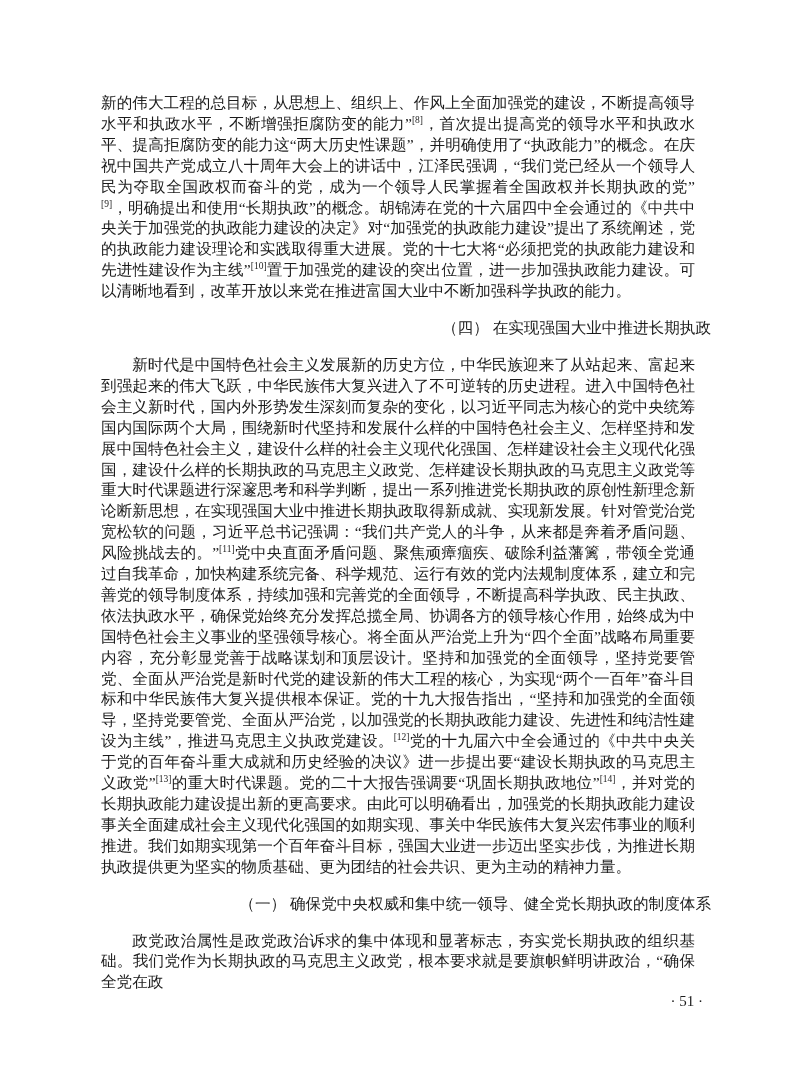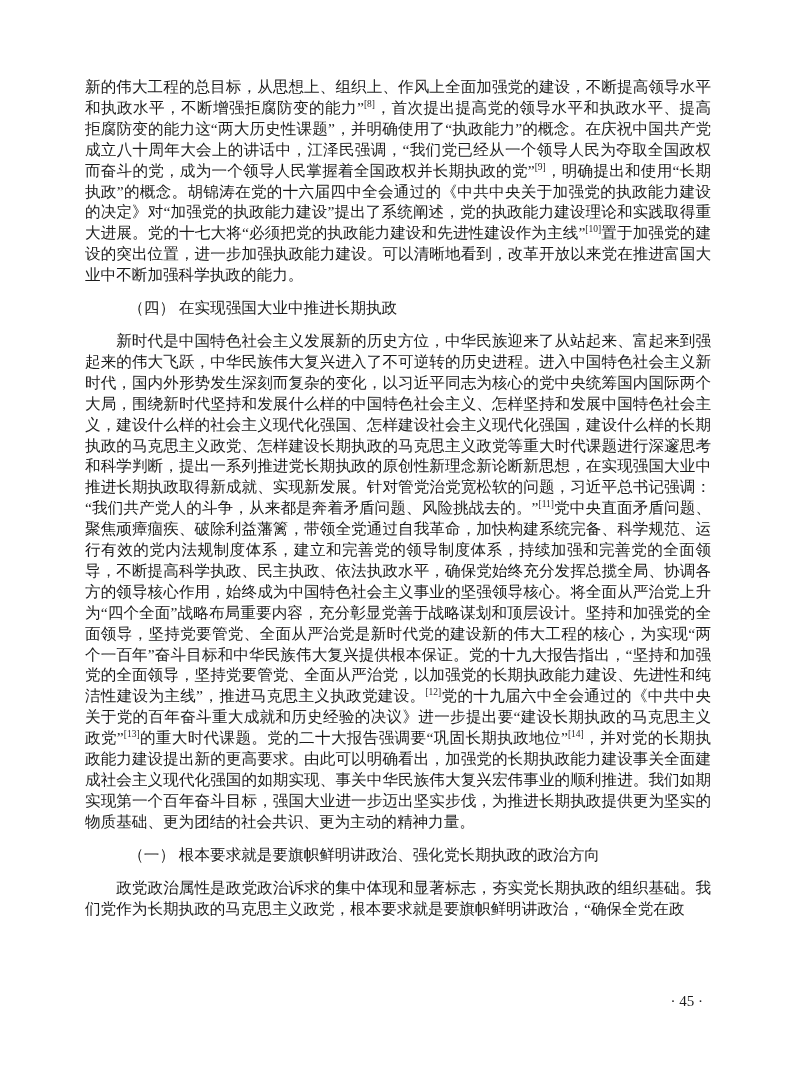--- a/index.html
+++ b/index.html
@@ -21,32 +21,32 @@
     left: 85px;
     top: 77px;
     width: 626px;
     font-size: 15.6px;
     line-height: 20.9px;
     text-align: justify;
     text-justify: inter-ideograph;
     word-break: break-all;
   }
   .doc-body p.paragraph {
-    margin: 0;
+    margin: 16px;
     text-indent: 2em;
   }
   .doc-body p.paragraph.no-indent {
     text-indent: 0;
   }
   .doc-body h3.subheading {
-    margin: 12px;
+    margin: 0;
     font-size: 15.6px;
     font-weight: normal;
     text-indent: 2em;
-    text-align: left;
+    text-align: right;
   }
   .doc-body h2.heading {
     margin: 11px 0 13px 0;
     font-family: "Liberation Sans", "DejaVu Sans", sans-serif;
     font-size: 15.6px;
     font-weight: bold;
     text-indent: 2em;
     text-align: left;
     letter-spacing: 0.5px;
   }
@@ -66,19 +66,19 @@
   }
 </style>
 </head>
 <body>
 
 <div class="page">
   <main class="doc-body" id="doc-body">
       <p class="paragraph no-indent">新的伟大工程的总目标，从思想上、组织上、作风上全面加强党的建设，不断提高领导水平和执政水平，不断增强拒腐防变的能力”<sup class="ref">[8]</sup>，首次提出提高党的领导水平和执政水平、提高拒腐防变的能力这“两大历史性课题”，并明确使用了“执政能力”的概念。在庆祝中国共产党成立八十周年大会上的讲话中，江泽民强调，“我们党已经从一个领导人民为夺取全国政权而奋斗的党，成为一个领导人民掌握着全国政权并长期执政的党”<sup class="ref">[9]</sup>，明确提出和使用“长期执政”的概念。胡锦涛在党的十六届四中全会通过的《中共中央关于加强党的执政能力建设的决定》对“加强党的执政能力建设”提出了系统阐述，党的执政能力建设理论和实践取得重大进展。党的十七大将“必须把党的执政能力建设和先进性建设作为主线”<sup class="ref">[10]</sup>置于加强党的建设的突出位置，进一步加强执政能力建设。可以清晰地看到，改革开放以来党在推进富国大业中不断加强科学执政的能力。</p>
       <h3 class="subheading">（四） 在实现强国大业中推进长期执政</h3>
       <p class="paragraph">新时代是中国特色社会主义发展新的历史方位，中华民族迎来了从站起来、富起来到强起来的伟大飞跃，中华民族伟大复兴进入了不可逆转的历史进程。进入中国特色社会主义新时代，国内外形势发生深刻而复杂的变化，以习近平同志为核心的党中央统筹国内国际两个大局，围绕新时代坚持和发展什么样的中国特色社会主义、怎样坚持和发展中国特色社会主义，建设什么样的社会主义现代化强国、怎样建设社会主义现代化强国，建设什么样的长期执政的马克思主义政党、怎样建设长期执政的马克思主义政党等重大时代课题进行深邃思考和科学判断，提出一系列推进党长期执政的原创性新理念新论断新思想，在实现强国大业中推进长期执政取得新成就、实现新发展。针对管党治党宽松软的问题，习近平总书记强调：“我们共产党人的斗争，从来都是奔着矛盾问题、风险挑战去的。”<sup class="ref">[11]</sup>党中央直面矛盾问题、聚焦顽瘴痼疾、破除利益藩篱，带领全党通过自我革命，加快构建系统完备、科学规范、运行有效的党内法规制度体系，建立和完善党的领导制度体系，持续加强和完善党的全面领导，不断提高科学执政、民主执政、依法执政水平，确保党始终充分发挥总揽全局、协调各方的领导核心作用，始终成为中国特色社会主义事业的坚强领导核心。将全面从严治党上升为“四个全面”战略布局重要内容，充分彰显党善于战略谋划和顶层设计。坚持和加强党的全面领导，坚持党要管党、全面从严治党是新时代党的建设新的伟大工程的核心，为实现“两个一百年”奋斗目标和中华民族伟大复兴提供根本保证。党的十九大报告指出，“坚持和加强党的全面领导，坚持党要管党、全面从严治党，以加强党的长期执政能力建设、先进性和纯洁性建设为主线”，推进马克思主义执政党建设。<sup class="ref">[12]</sup>党的十九届六中全会通过的《中共中央关于党的百年奋斗重大成就和历史经验的决议》进一步提出要“建设长期执政的马克思主义政党”<sup class="ref">[13]</sup>的重大时代课题。党的二十大报告强调要“巩固长期执政地位”<sup class="ref">[14]</sup>，并对党的长期执政能力建设提出新的更高要求。由此可以明确看出，加强党的长期执政能力建设事关全面建成社会主义现代化强国的如期实现、事关中华民族伟大复兴宏伟事业的顺利推进。我们如期实现第一个百年奋斗目标，强国大业进一步迈出坚实步伐，为推进长期执政提供更为坚实的物质基础、更为团结的社会共识、更为主动的精神力量。</p>
-      <h3 class="subheading">（一） 根本要求就是要旗帜鲜明讲政治、强化党长期执政的政治方向</h3>
+      <h3 class="subheading">（一） 确保党中央权威和集中统一领导、健全党长期执政的制度体系</h3>
       <p class="paragraph">政党政治属性是政党政治诉求的集中体现和显著标志，夯实党长期执政的组织基础。我们党作为长期执政的马克思主义政党，根本要求就是要旗帜鲜明讲政治，“确保全党在政</p>
     </main>
   <footer class="page-footer">
-    <span>· 45 ·</span>
+    <span>· 51 ·</span>
   </footer>
 </div>
 
 </body></html>

